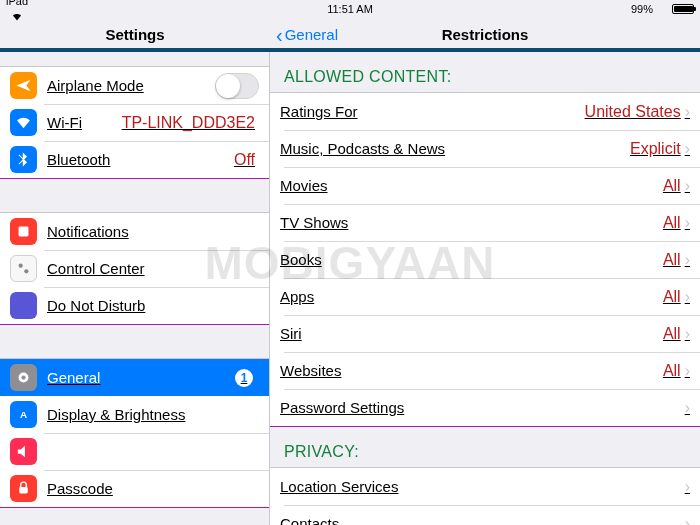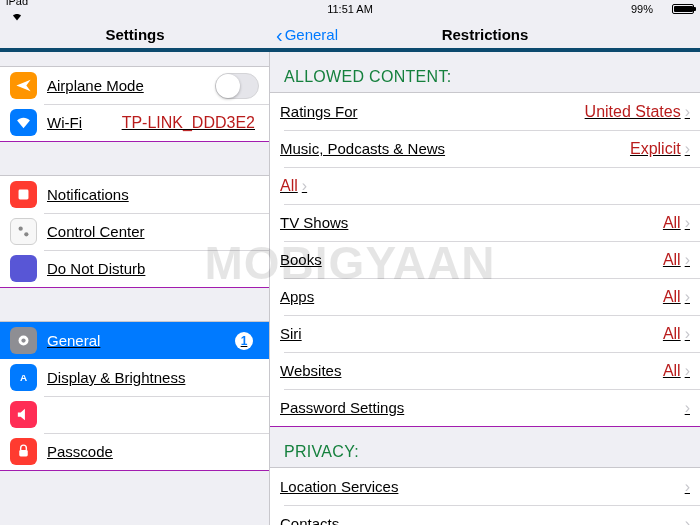--- a/index.html
+++ b/index.html
@@ -109,20 +109,29 @@
       </div>
       <div class="row">
         <div class="icon ic-wifi">
             <svg viewBox="0 0 24 24">
               <path fill="#fff" d="M12 20l-9-11c5-5 13-5 18 0l-9 11z"></path>
             </svg>
           </div>
         <div class="label">Wi-Fi</div>
         <div class="value">TP-LINK_DDD3E2</div>
       </div>
+      <div class="row">
+        <div class="icon ic-bt">
+            <svg viewBox="0 0 24 24">
+              <path fill="#fff" d="M11 2v8L6 5l-1 1 6 6-6 6 1 1 5-5v8l6-6-4-4 4-4-6-6z"></path>
+            </svg>
+          </div>
+        <div class="label">Bluetooth</div>
+        <div class="value">Off</div>
+      </div>
     </div>
 
     <div class="group">
       <div class="row">
         <div class="icon ic-notif">
             <svg viewBox="0 0 24 24">
               <rect fill="#fff" x="5" y="5" width="14" height="14" rx="2"></rect>
             </svg>
           </div>
         <div class="label">Notifications</div>
@@ -192,20 +201,21 @@
           <div class="label">Ratings For</div>
           <div class="value">United States</div>
           <div class="chev">›</div>
         </div>
       <div class="row">
           <div class="label">Music, Podcasts &amp; News</div>
           <div class="value">Explicit</div>
           <div class="chev">›</div>
         </div>
       <div class="row">
+          <div class="label">Movies</div>
           <div class="value">All</div>
           <div class="chev">›</div>
         </div>
       <div class="row">
           <div class="label">TV Shows</div>
           <div class="value">All</div>
           <div class="chev">›</div>
         </div>
       <div class="row">
           <div class="label">Books</div>

